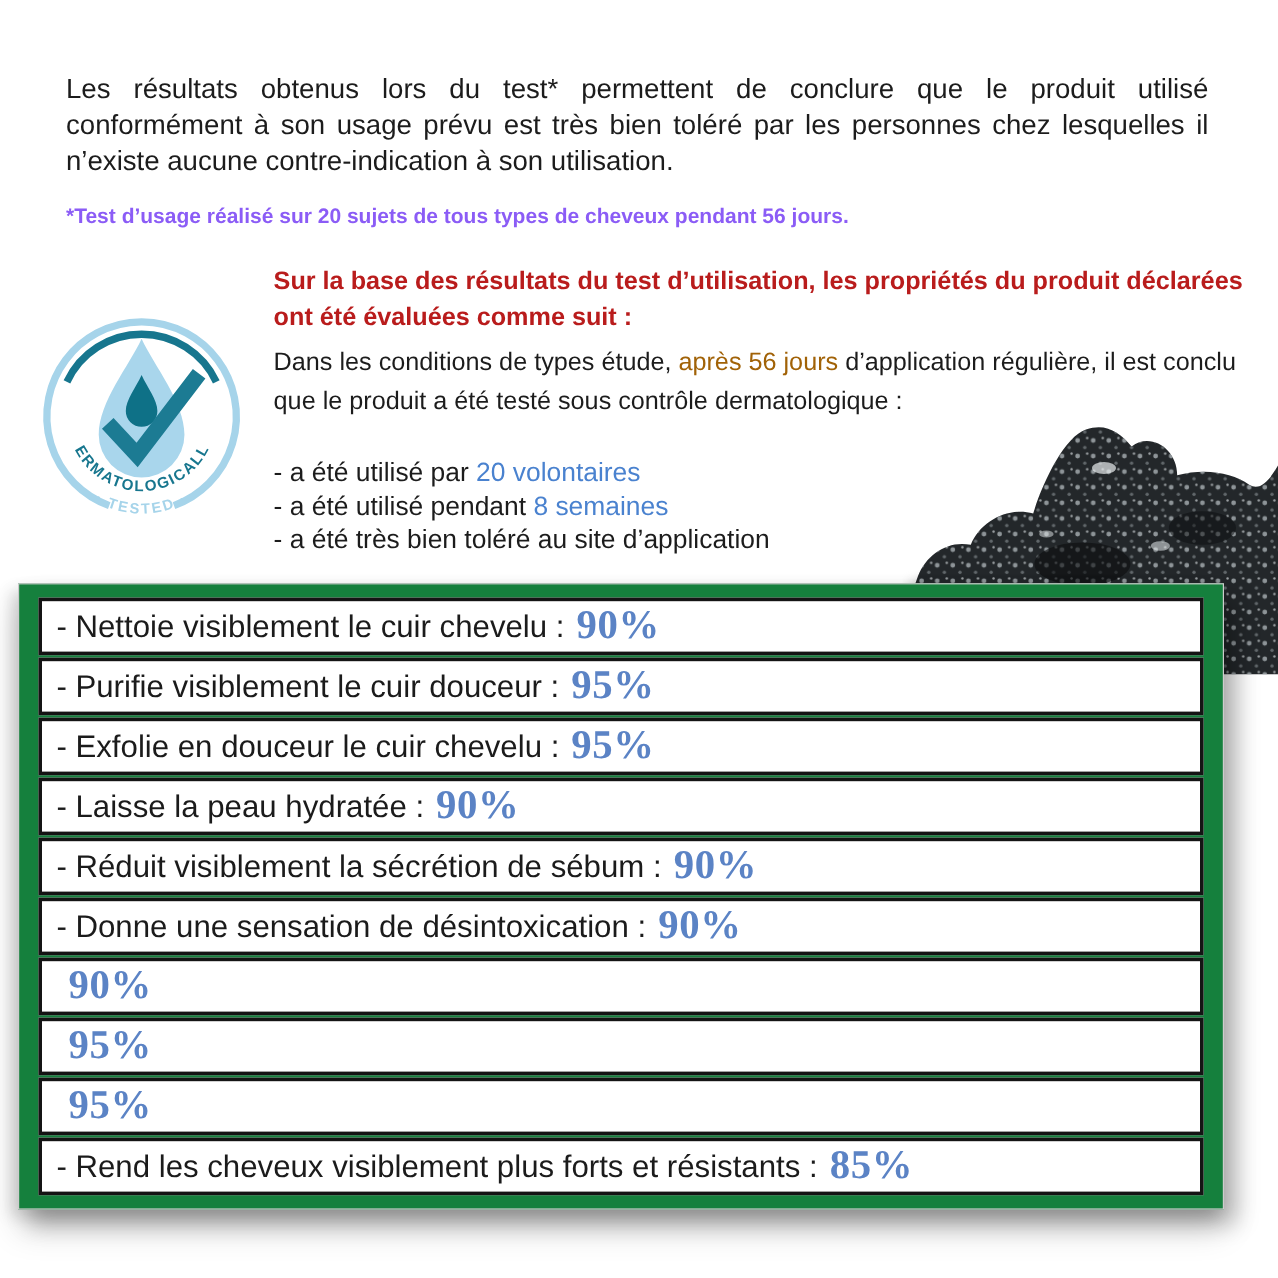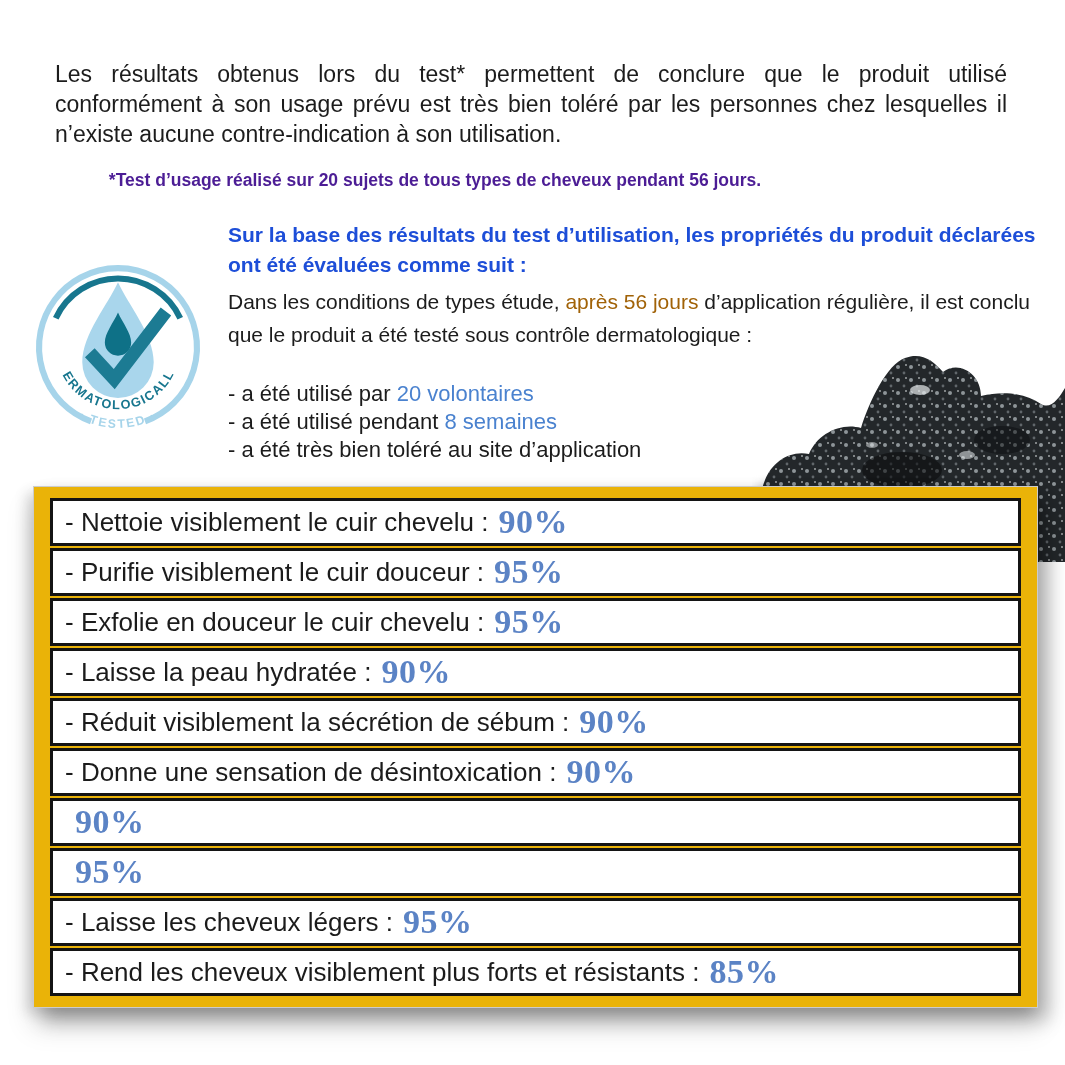--- a/index.html
+++ b/index.html
@@ -12,51 +12,51 @@
     color: #1c1c1c;
   }
   .intro {
     position: absolute; left: 55px; top: 36px; width: 952px;
     font-size: 23px; line-height: 30px;
     text-align: justify;
     color: #1c1c1c;
   }
   .footnote {
     position: absolute; left: 55px; top: 152px; width: 760px;
-    font-size: 17.5px; font-weight: bold; color: #4c1d95; text-align: center;
+    font-size: 17.5px; font-weight: bold; color: #8b5cf6;
   }
   .badge {
     position: absolute; left: 24px; top: 248px;
     width: 188px; height: 204px;
   }
   .heading {
     position: absolute; left: 228px; top: 220px; width: 837px;
     font-size: 21px; font-weight: bold; line-height: 30px;
-    color: #1d4ed8;
+    color: #b91c1c;
   }
   .study-para {
     position: absolute; left: 228px; top: 285px; width: 837px;
     font-size: 21px; line-height: 33px; color: #1c1c1c;
   }
   .study-para .hl { color: #a16207; }
   .bullets {
     position: absolute; left: 228px; top: 380px; width: 620px;
     list-style: none; margin: 0; padding: 0;
     font-size: 22px; line-height: 28px; color: #1c1c1c;
   }
   .bullets .hl { color: #4a82cf; }
   .blob {
     position: absolute; left: 752px; top: 350px;
     width: 313px; height: 212px; z-index: 1;
   }
   .card {
-    position: absolute; left: 33px; top: 486px;
+    position: absolute; left: 15px; top: 486px;
     width: 1005px; height: 522px;
     box-sizing: border-box;
-    background: #eab308;
+    background: #15803d;
     border: 1px solid #cccccc;
     box-shadow: 10px 12px 18px rgba(0,0,0,0.28), -7px 6px 12px rgba(0,0,0,0.12), 0 18px 26px rgba(0,0,0,0.15);
     padding: 11px 16px;
     z-index: 2;
   }
   .rows { display: flex; flex-direction: column; gap: 2px; }
   .row {
     box-sizing: border-box;
     border: 3px solid #141414;
     height: 48px;
@@ -178,21 +178,20 @@
 
       <div class="row">
         <span class="row-value">90%</span>
       </div>
 
       <div class="row">
         <span class="row-value">95%</span>
       </div>
 
       <div class="row">
-        <span class="row-label">- Laisse les cheveux légers :</span>
         <span class="row-value">95%</span>
       </div>
 
       <div class="row">
         <span class="row-label">- Rend les cheveux visiblement plus forts et résistants :</span>
         <span class="row-value">85%</span>
       </div>
     </div>
 </div>
 

